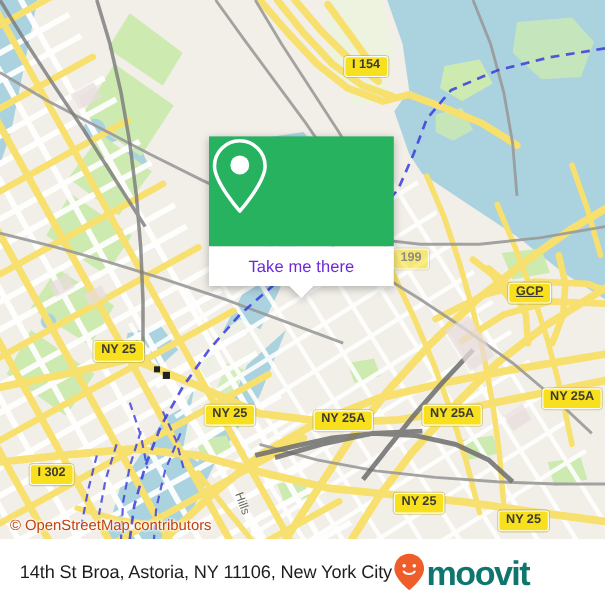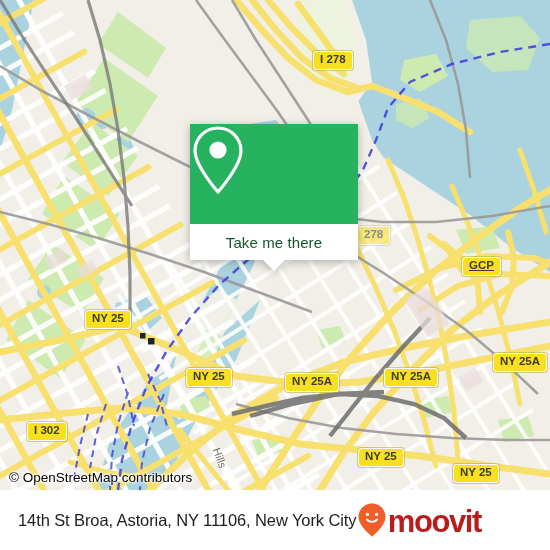--- a/index.html
+++ b/index.html
@@ -22,21 +22,21 @@
   .popup-head{
     height:100px;background:#27b260;
     display:flex;align-items:center;justify-content:center;
   }
   .popup-foot{
     height:36px;background:#ffffff;
     display:flex;align-items:center;justify-content:center;
     position:relative;
   }
   .popup-foot .lbl{
-    font-size:15px;color:#14532d;letter-spacing:.1px;white-space:nowrap;
+    font-size:15px;color:#6d28d9;letter-spacing:.1px;white-space:nowrap;
   }
   .popup-tail{
     position:absolute;left:50%;top:100%;margin-left:-11px;
     width:0;height:0;
     border-left:11px solid transparent;
     border-right:11px solid transparent;
     border-top:11px solid #ffffff;
   }
 
   
@@ -45,28 +45,28 @@
     background:#ffffff;display:flex;align-items:center;
     justify-content:space-between;box-sizing:border-box;
     padding:0 14px 0 18px;overflow:hidden;
   }
   .footer .addr{
     font-size:16.5px;color:#1d1d1f;white-space:nowrap;
     letter-spacing:-.1px;
   }
   .brand{display:flex;align-items:center;gap:1px;flex:none;}
   .brand .word{
-    font-size:31px;color:#b91c1c;font-weight:bold;letter-spacing:-1.4px;
+    font-size:31px;color:#0f766e;font-weight:bold;letter-spacing:-1.4px;
     line-height:1;position:relative;top:1px;
   }
 
   
   .attrib{
     position:absolute;left:9px;top:470px;
-    font-size:13.5px;color:#000000;
+    font-size:13.5px;color:#c2410c;
     text-shadow:0 0 3px #fff,0 0 3px #fff,0 0 3px #fff,0 0 2px #fff;
     white-space:nowrap;
   }
 
   
   .shield{
     position:absolute;background:#f8e01f;border:1.4px solid #ffffff;
     border-radius:3px;
     font-size:11.5px;font-weight:bold;color:#3b3b32;
     padding:2px 6px 3px 6px;line-height:1;white-space:nowrap;
@@ -321,22 +321,22 @@
           <rect x="64" y="86" width="24" height="16" transform="rotate(-29 64 86)"></rect>
           <rect x="44" y="258" width="20" height="14" transform="rotate(-29 44 258)"></rect>
           <rect x="76" y="268" width="18" height="12" transform="rotate(-29 76 268)"></rect>
           <rect x="404" y="300" width="26" height="44" transform="rotate(-32 404 300)"></rect>
           <rect x="458" y="378" width="20" height="16" transform="rotate(-32 458 378)"></rect>
         </g>
       </g>
     </svg>
 
     <div id="shield-layer">
-        <div class="shield" style="left: 313px; top: 51px;">I 278</div>
-        <div class="shield dim" style="left: 357px; top: 226px;">278</div>
+        <div class="shield" style="left: 313px; top: 51px;">I 154</div>
+        <div class="shield dim" style="left: 357px; top: 226px;">199</div>
         <div class="shield" style="left: 462px; top: 257px; text-decoration: underline;">GCP</div>
         <div class="shield" style="left: 85px; top: 310px;">NY 25</div>
         <div class="shield" style="left: 186px; top: 368px;">NY 25</div>
         <div class="shield" style="left: 285px; top: 373px;">NY 25A</div>
         <div class="shield" style="left: 384px; top: 368px;">NY 25A</div>
         <div class="shield" style="left: 493px; top: 353px;">NY 25A</div>
         <div class="shield" style="left: 27px; top: 422px;">I 302</div>
         <div class="shield" style="left: 358px; top: 448px;">NY 25</div>
         <div class="shield" style="left: 453px; top: 464px;">NY 25</div>
       </div>

